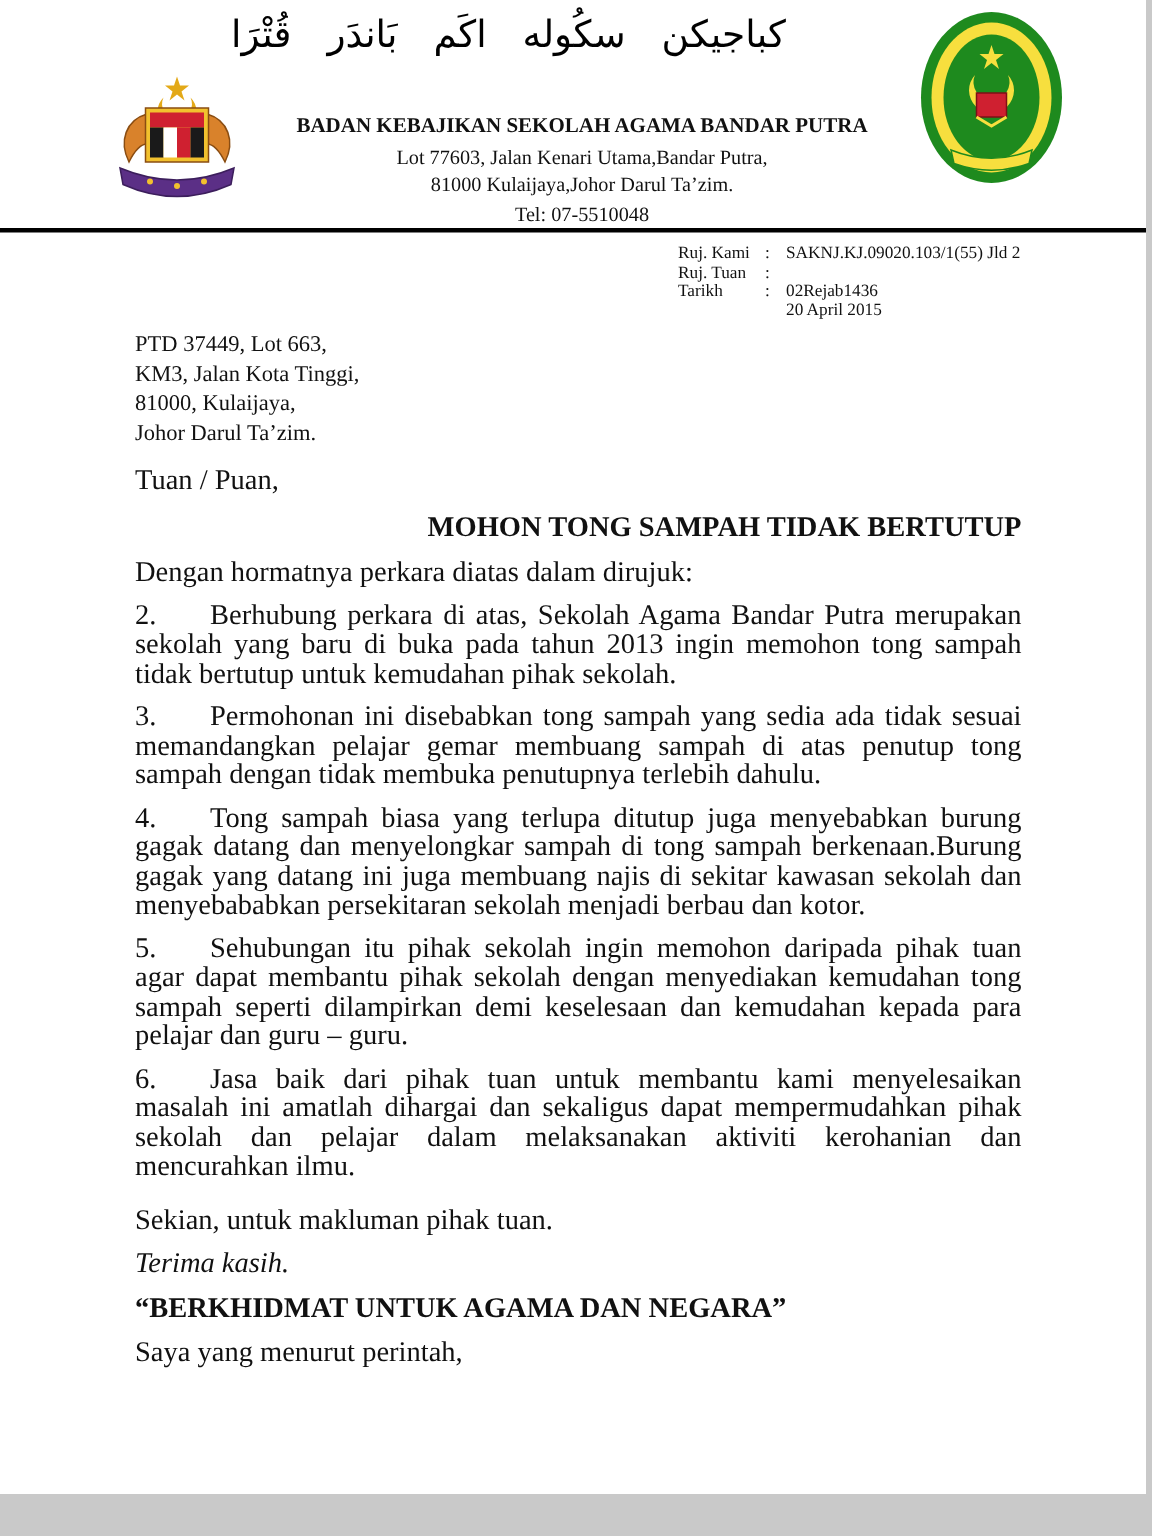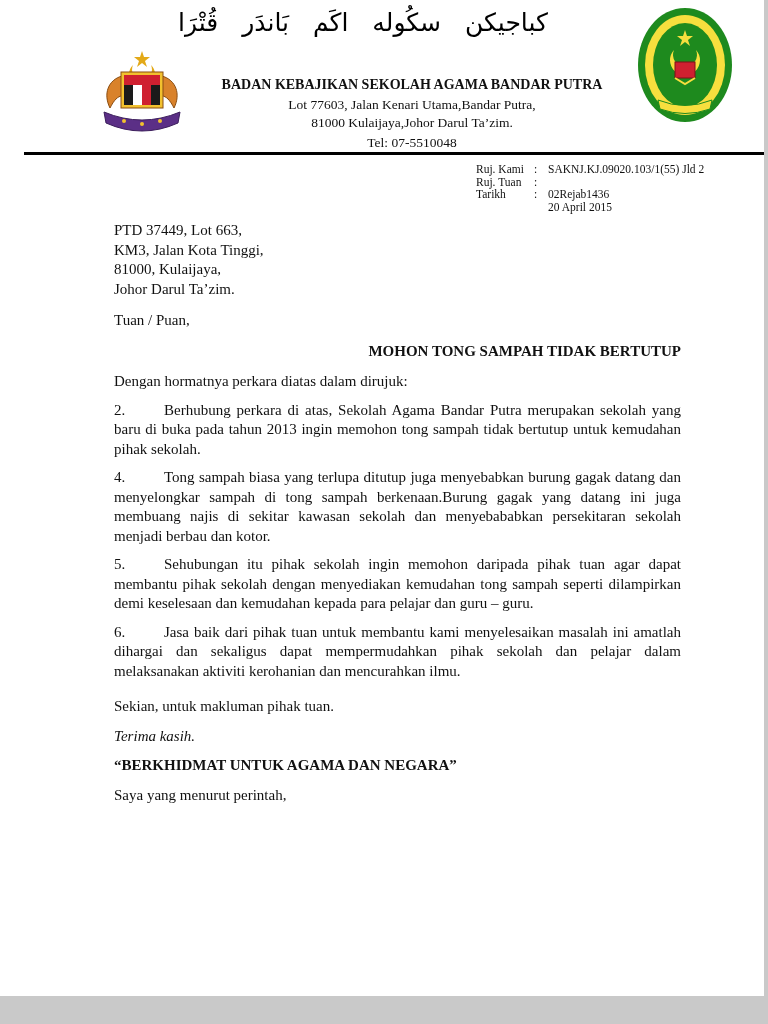--- a/index.html
+++ b/index.html
@@ -8,21 +8,20 @@
     background:#c9c9c9;
     font-family:"Liberation Serif", serif;
     color:#111;
     position:relative;
   }
   .page {
     position:absolute; left:0; top:0;
     width:764px; height:996px;
     background:#ffffff;
     overflow:hidden;
-    padding-left:24px;
   }
   
   .header { position:relative; height:152px; }
   .jawi {
     position:absolute; top:8px; left:58px; width:562px;
     text-align:center; direction:rtl;
     font-family:"DejaVu Sans", sans-serif;
     font-size:25px; word-spacing:16px; letter-spacing:1px;
     color:#000;
   }
@@ -35,21 +34,21 @@
   .org { font-weight:bold; font-size:14px; margin-bottom:2px; }
   .tel { margin-top:2px; }
   .rule { border-top:3px solid #000; }
   
   .refs { margin:8px 0 0 452px; font-size:11.5px; line-height:12.5px;font-family:Liberation Serif, serif; }
   .ref-row { display:flex; }
   .ref-label { width:58px; }
   .ref-colon { width:14px; }
   
   .recipient { margin:8px 0 0 90px; font-size:15px; line-height:19.5px; }
-  .body-text { margin:0 83px 0 90px; font-size:15px; line-height:19.5px; }
+  .body-text { margin:0 83px 0 90px; font-size:19px; line-height:19.5px; }
   .salutation { margin-top:12px; }
   .subject { margin-top:11px; font-weight:bold;text-align:right; }
   .intro { margin-top:11px; }
   .para { margin-top:9px; text-align:justify; }
   .pnum { display:inline-block; width:50px; }
   .pnum.sm { width:30px; }
   .plain { margin-top:16px; }
   .thanks { margin-top:10px;font-style:italic; }
   .motto { margin-top:10px; font-weight:bold; }
   .sign-intro { margin-top:10px; }
@@ -143,20 +142,23 @@
 
   <div class="body-text">
     <div class="salutation">Tuan / Puan,</div>
     <div class="subject">MOHON TONG SAMPAH TIDAK BERTUTUP</div>
     <div class="intro">Dengan hormatnya perkara diatas dalam dirujuk:</div>
 
     <div class="para">
       <span class="pnum">2.</span><span>Berhubung perkara di atas, Sekolah Agama Bandar Putra merupakan sekolah yang baru di buka pada tahun 2013 ingin memohon tong sampah tidak bertutup untuk kemudahan pihak sekolah.</span>
     </div>
     <div class="para">
+      <span class="pnum">3.</span><span>Permohonan ini disebabkan tong sampah yang sedia ada tidak sesuai memandangkan pelajar gemar membuang sampah di atas penutup tong sampah dengan tidak membuka penutupnya terlebih dahulu.</span>
+    </div>
+    <div class="para">
       <span class="pnum">4.</span><span>Tong sampah biasa yang terlupa ditutup juga menyebabkan burung gagak datang dan menyelongkar sampah di tong sampah berkenaan.Burung gagak yang datang ini juga membuang najis di sekitar kawasan sekolah dan menyebababkan persekitaran sekolah menjadi berbau dan kotor.</span>
     </div>
     <div class="para">
       <span class="pnum">5.</span><span>Sehubungan itu pihak sekolah ingin memohon daripada pihak tuan agar dapat membantu pihak sekolah dengan menyediakan kemudahan tong sampah seperti dilampirkan demi keselesaan dan kemudahan kepada para pelajar dan guru – guru.</span>
     </div>
     <div class="para">
       <span class="pnum">6.</span><span>Jasa baik dari pihak tuan untuk membantu kami menyelesaikan masalah ini amatlah dihargai dan sekaligus  dapat mempermudahkan pihak sekolah dan pelajar dalam melaksanakan aktiviti kerohanian dan mencurahkan ilmu.</span>
     </div>
     <div class="plain">Sekian, untuk makluman pihak tuan.</div>
 

